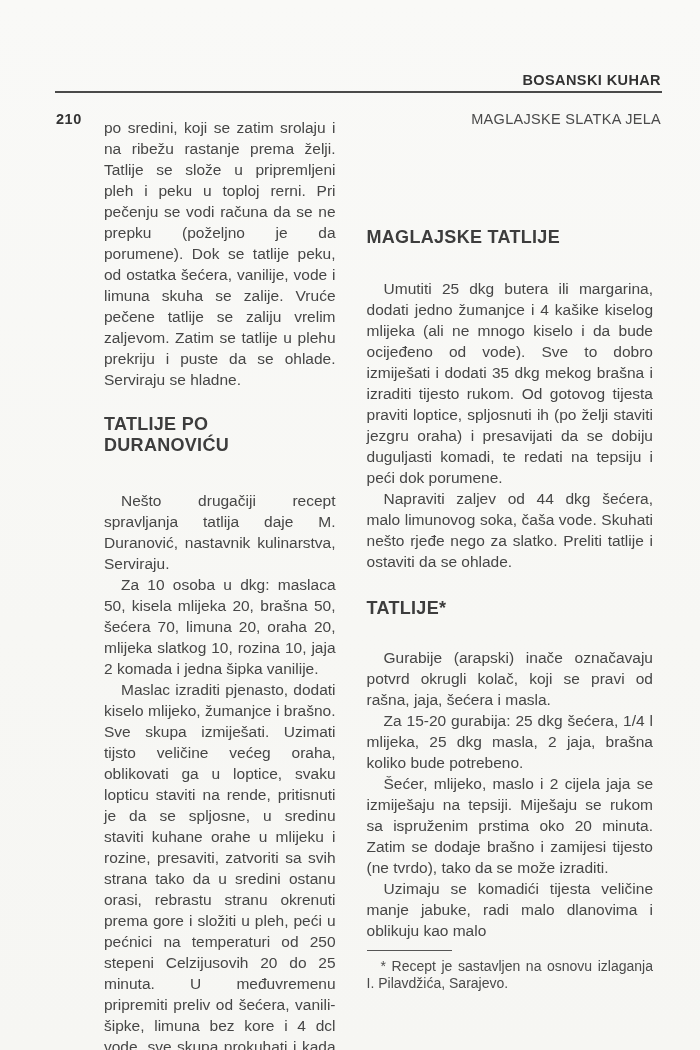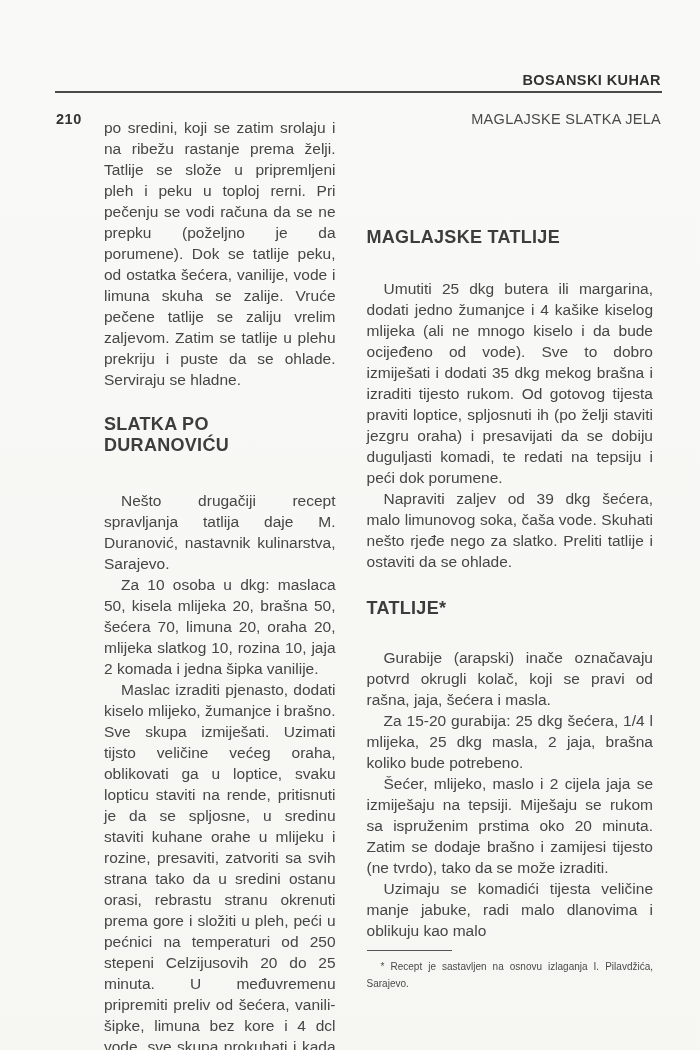--- a/index.html
+++ b/index.html
@@ -84,21 +84,21 @@
   h2.mid-title   { margin: 26px 0 28px 0; }
   .footnote-block { margin-top: 9px; }
   .footnote-rule {
     width: 85px;
     height: 0;
     border-bottom: 1.5px solid #555555;
     margin-bottom: 7px;
   }
   p.footnote {
     margin: 0;
-    font-size: 10px;
+    font-size: 14px;
     line-height: 17px;
     text-align: justify;
     text-indent: 14px;
     color: #4a4a4a;
   }
 </style>
 </head>
 <body>
 
 <div class="page">
@@ -110,32 +110,32 @@
       <span class="page-number">210</span>
       <span class="section-title">MAGLAJSKE SLATKA JELA</span>
     </div>
   </div>
 
   <div class="columns">
 
     <div class="col col-left">
       <p class="body">po sredini, koji se zatim srolaju i na ribežu rastanje prema želji. Tatlije se slože u pripremljeni pleh i peku u toploj rerni. Pri pečenju se vodi računa da se ne prepku (poželjno je da porumene). Dok se tatlije peku, od ostatka šećera, vanilije, vode i limuna skuha se zalije. Vruće pečene tatlije se zaliju vrelim zaljevom. Zatim se tatlije u plehu prekriju i puste da se ohlade. Serviraju se hladne.</p>
 
-      <h2 class="recipe-title left-title">SLATKA PO DURANOVIĆU</h2>
+      <h2 class="recipe-title left-title">TATLIJE PO DURANOVIĆU</h2>
 
-      <p class="body indent">Nešto drugačiji recept spravljanja tatlija daje M. Duranović, nastavnik kulinarstva, Sarajevo.</p>
+      <p class="body indent">Nešto drugačiji recept spravljanja tatlija daje M. Duranović, nastavnik kulinarstva, Serviraju.</p>
       <p class="body indent">Za 10 osoba u dkg: maslaca 50, kisela mlijeka 20, brašna 50, šećera 70, limuna 20, oraha 20, mlijeka slatkog 10, rozina 10, jaja 2 komada i jedna šipka vanilije.</p>
       <p class="body indent">Maslac izraditi pjenasto, dodati kiselo mlijeko, žumanjce i brašno. Sve skupa izmiješati. Uzimati tijsto veličine većeg oraha, oblikovati ga u loptice, svaku lopticu staviti na rende, pritisnuti je da se spljosne, u sredinu staviti kuhane orahe u mlijeku i rozine, presaviti, zatvoriti sa svih strana tako da u sredini ostanu orasi, rebrastu stranu okrenuti prema gore i složiti u pleh, peći u pećnici na temperaturi od 250 stepeni Celzijusovih 20 do 25 minuta. U međuvremenu pripremiti preliv od šećera, vanili-šipke, limuna bez kore i 4 dcl vode, sve skupa prokuhati i kada su tatlije pečene, zaliti. Servirati 2 komada u porciji.</p>
     </div>
 
     <div class="col col-right">
       <h2 class="recipe-title first-title">MAGLAJSKE TATLIJE</h2>
 
       <p class="body indent">Umutiti 25 dkg butera ili margarina, dodati jedno žumanjce i 4 kašike kiselog mlijeka (ali ne mnogo kiselo i da bude ocijeđeno od vode). Sve to dobro izmiješati i dodati 35 dkg mekog brašna i izraditi tijesto rukom. Od gotovog tijesta praviti loptice, spljosnuti ih (po želji staviti jezgru oraha) i presavijati da se dobiju duguljasti komadi, te redati na tepsiju i peći dok porumene.</p>
-      <p class="body indent">Napraviti zaljev od 39 dkg šećera, malo limunovog soka, čaša vode. Skuhati nešto rjeđe nego za slatko. Preliti tatlije i ostaviti da se ohlade.</p>
+      <p class="body indent">Napraviti zaljev od 44 dkg šećera, malo limunovog soka, čaša vode. Skuhati nešto rjeđe nego za slatko. Preliti tatlije i ostaviti da se ohlade.</p>
 
       <h2 class="recipe-title mid-title">TATLIJE*</h2>
 
       <p class="body indent">Gurabije (arapski) inače označavaju potvrd okrugli kolač, koji se pravi od rašna, jaja, šećera i masla.</p>
       <p class="body indent">Za 15-20 gurabija: 25 dkg šećera, 1/4 l mlijeka, 25 dkg masla, 2 jaja, brašna koliko bude potrebeno.</p>
       <p class="body indent">Šećer, mlijeko, maslo i 2 cijela jaja se izmiješaju na tepsiji. Miješaju se rukom sa ispruženim prstima oko 20 minuta. Zatim se dodaje brašno i zamijesi tijesto (ne tvrdo), tako da se može izraditi.</p>
       <p class="body indent">Uzimaju se komadići tijesta veličine manje jabuke, radi malo dlanovima i oblikuju kao malo</p>
 
       <div class="footnote-block">
         <div class="footnote-rule"></div>

